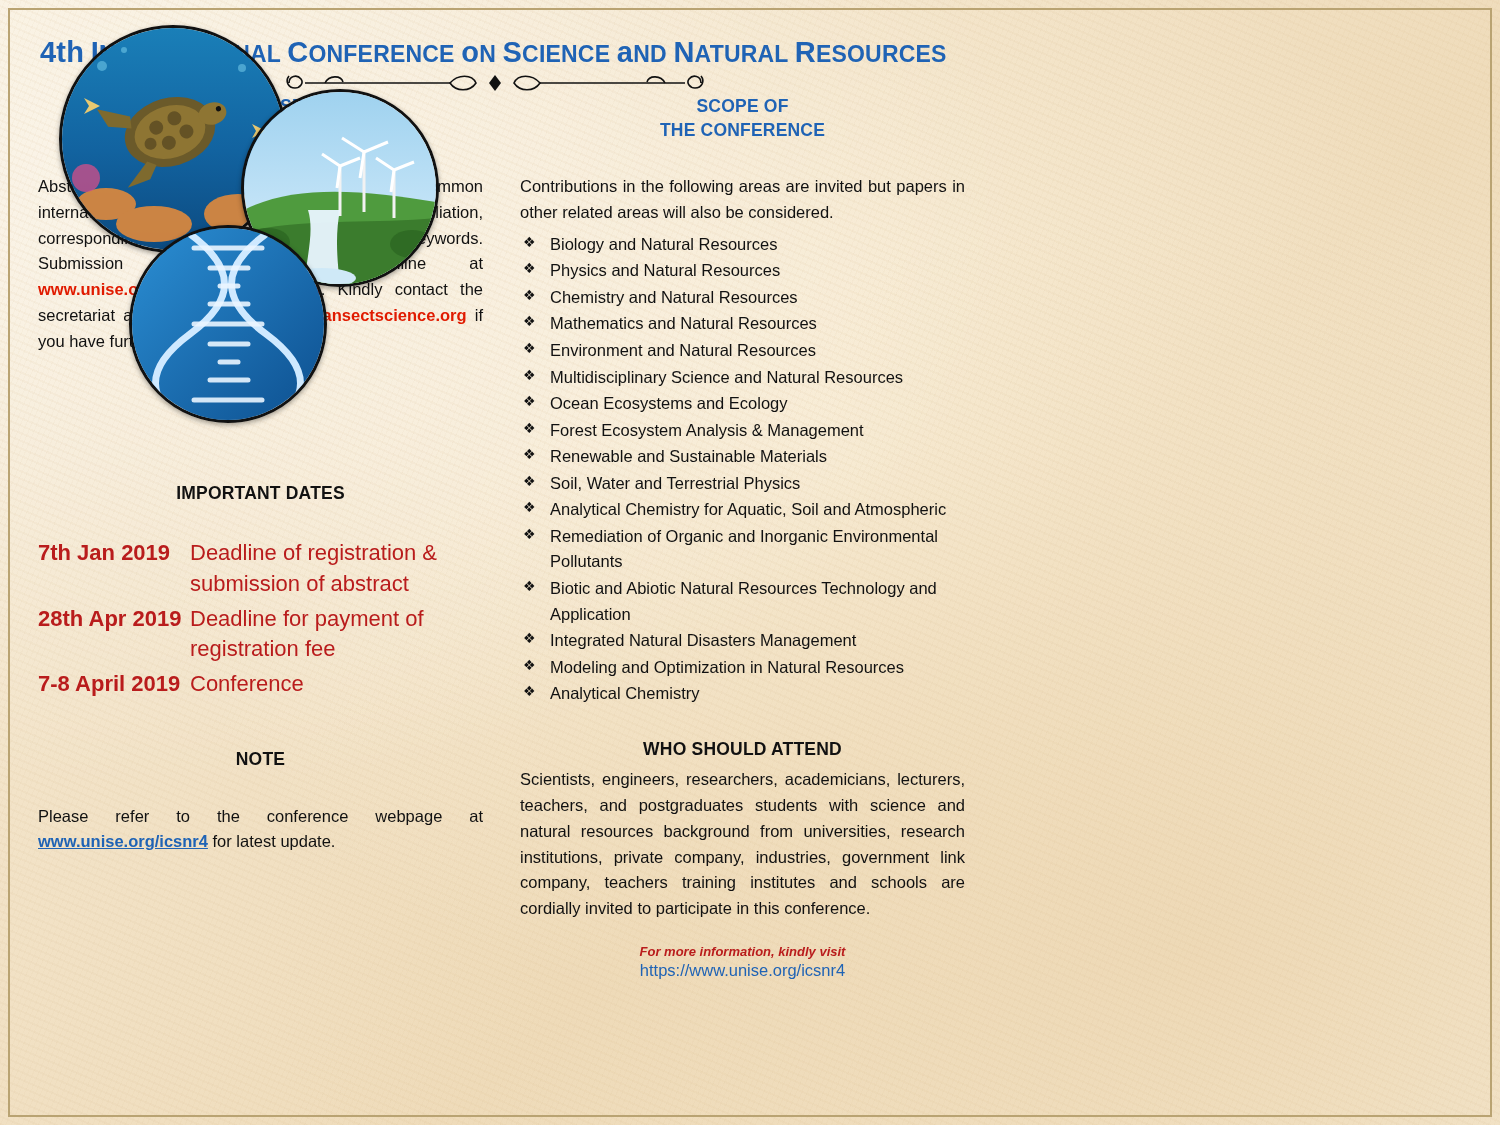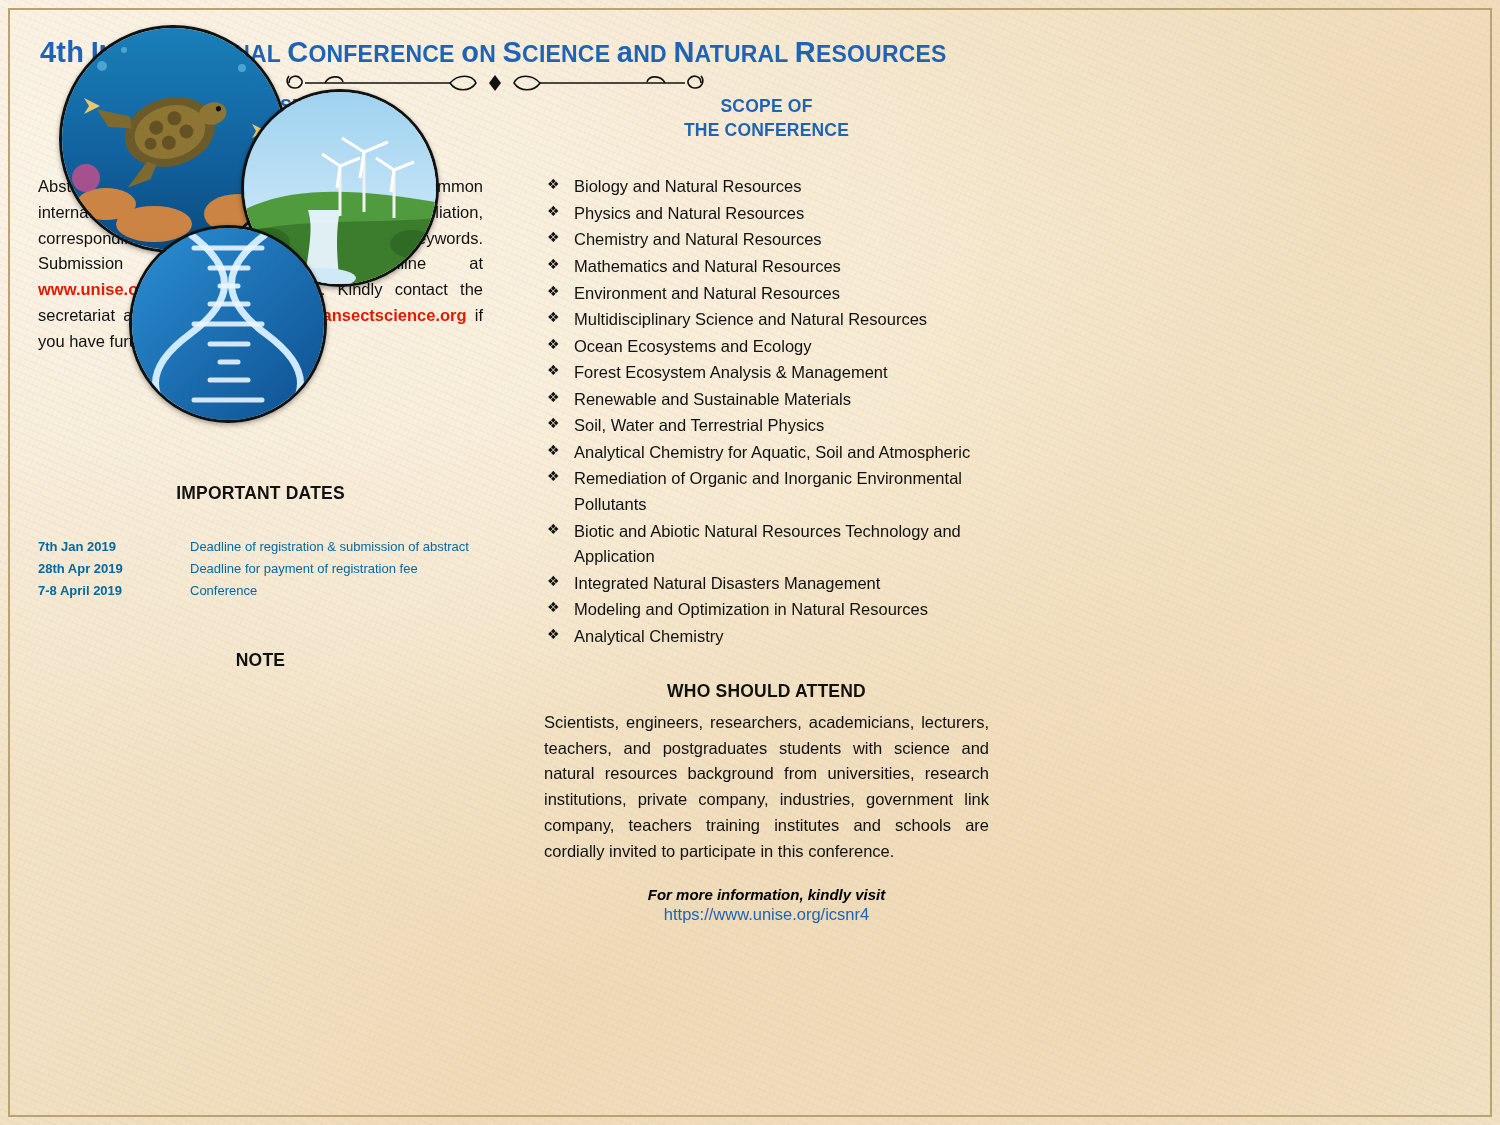--- a/index.html
+++ b/index.html
@@ -40,49 +40,49 @@
     letter-spacing:.2px;
     white-space:nowrap;
   }
   .title .sm{font-size:23px;}
   .divider{
     position:absolute;left:245px;top:72px;width:500px;height:22px;
   }
   
   .col{position:absolute;top:95px;}
   .col1{left:38px;width:445px;}
-  .col2{left:544px;width:445px;}
+  .col2{left:520px;width:445px;}
   .col3{left:1005px;top:14px;width:472px;height:1095px;border:1.5px solid #7d7d7d;background:rgba(255,255,255,.22);}
   h2.head{
     color:#1f63b5;font-size:17.5px;font-weight:bold;text-align:center;
     margin:0 0 6px 0;line-height:1.35;letter-spacing:.2px;
   }
   h2.head.dark{color:#111;}
   p.body{
     font-size:16.5px;line-height:1.56;color:#111;text-align:justify;margin:0 0 14px 0;
     font-family:"Liberation Sans", sans-serif;
   }
   .red{color:#e01b00;font-weight:bold;}
   .spacer-lg{height:44px;}
   .spacer-md{height:26px;}
   
-  table.dates{border-collapse:collapse;width:100%;font-size:13px;color:#0369a1;}
+  table.dates{border-collapse:collapse;width:100%;font-size:22px;color:#b91c1c;}
   table.dates td{vertical-align:top;padding:0 0 4px 0;line-height:1.4;}
   table.dates td.d{font-weight:bold;width:152px;white-space:nowrap;}
   
   ul.scope{list-style:none;margin:0;padding:0;}
   ul.scope li{
     font-size:16.5px;line-height:1.55;color:#111;
     padding-left:30px;position:relative;margin-bottom:1px;
   }
   ul.scope li:before{
     content:"\2756";position:absolute;left:3px;top:0;font-size:14px;color:#111;
   }
   .ulink{color:#1f63b5;font-weight:bold;text-decoration:underline;}
-  .greenline{color:#000000;font-weight:bold;font-style:italic;text-align:center;font-size:15px;margin:22px 0 2px;}
+  .greenline{color:#b91c1c;font-weight:bold;font-style:italic;text-align:center;font-size:13px;margin:22px 0 2px;}
   .bluelink{color:#1f63b5;text-align:center;font-size:16.5px;margin:0;}
   
   .images{position:relative;height:420px;}
   .circ{
     position:absolute;border-radius:50%;border:3px solid #111;overflow:hidden;
     box-shadow:0 2px 5px rgba(0,0,0,.35);
   }
   .c1{left:58px;top:24px;width:222px;height:222px;}
   .c2{left:240px;top:88px;width:192px;height:192px;}
   .c3{left:128px;top:224px;width:192px;height:192px;}
@@ -145,25 +145,29 @@
         <tr>
           <td class="d">7-8 April 2019</td>
           <td>Conference</td>
         </tr>
       </tbody>
   </table>
 
   <div class="spacer-lg"></div>
   <h2 class="head dark">NOTE</h2>
   <div class="spacer-md"></div>
+  <p class="body">
+    <span>Please refer to the conference webpage at </span><span class="ulink">www.unise.org/icsnr4</span><span> for latest update.</span>
+  </p>
 </div>
 
 <div class="col col2">
   <h2 class="head"><span id="h-scope">SCOPE OF<br>THE CONFERENCE</span></h2>
   <div class="spacer-md"></div>
+  <p class="body" style="margin-bottom:6px">Contributions in the following areas are invited but papers in other related areas will also be considered.</p>
   <ul class="scope" id="scope-list">
       <li>Biology and Natural Resources</li>
       <li>Physics and Natural Resources</li>
       <li>Chemistry and Natural Resources</li>
       <li>Mathematics and Natural Resources</li>
       <li>Environment and Natural Resources</li>
       <li>Multidisciplinary Science and Natural Resources</li>
       <li>Ocean Ecosystems and Ecology</li>
       <li>Forest Ecosystem Analysis &amp; Management</li>
       <li>Renewable and Sustainable Materials</li>

